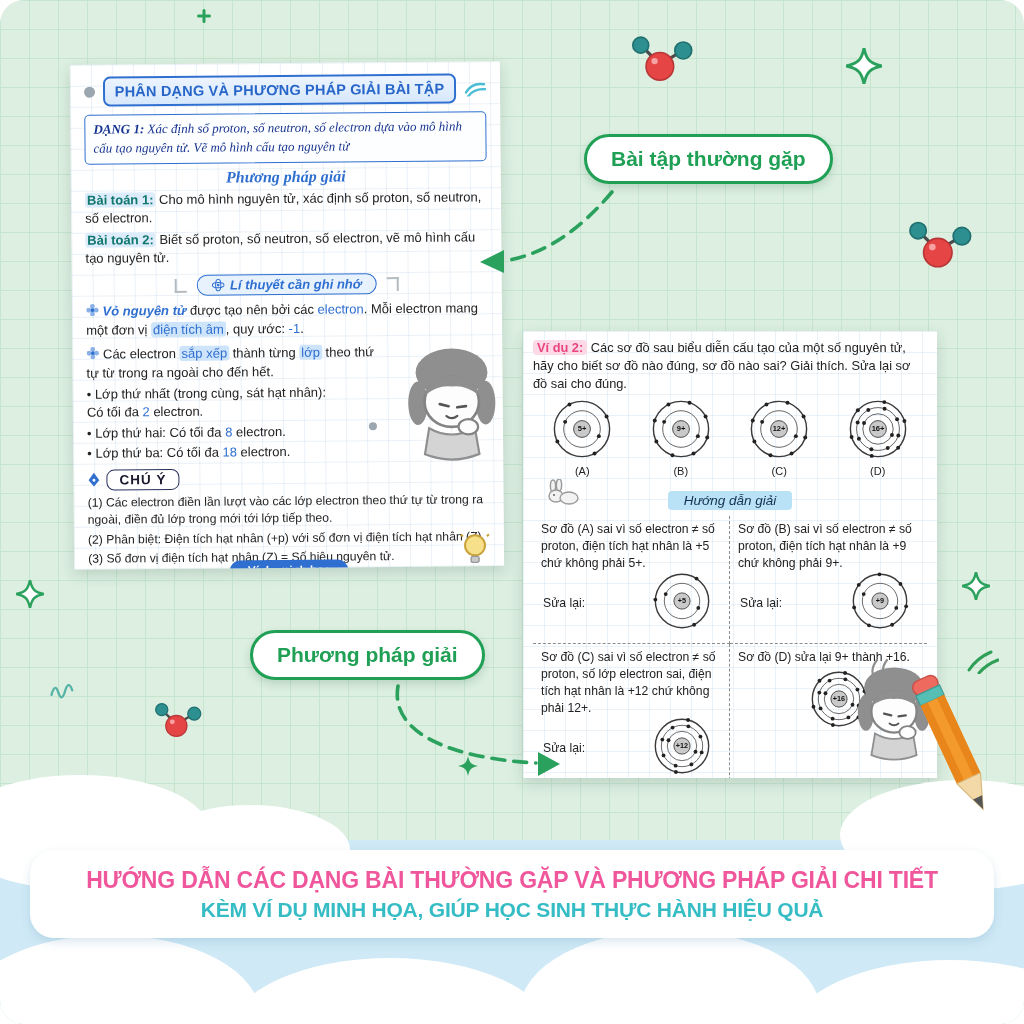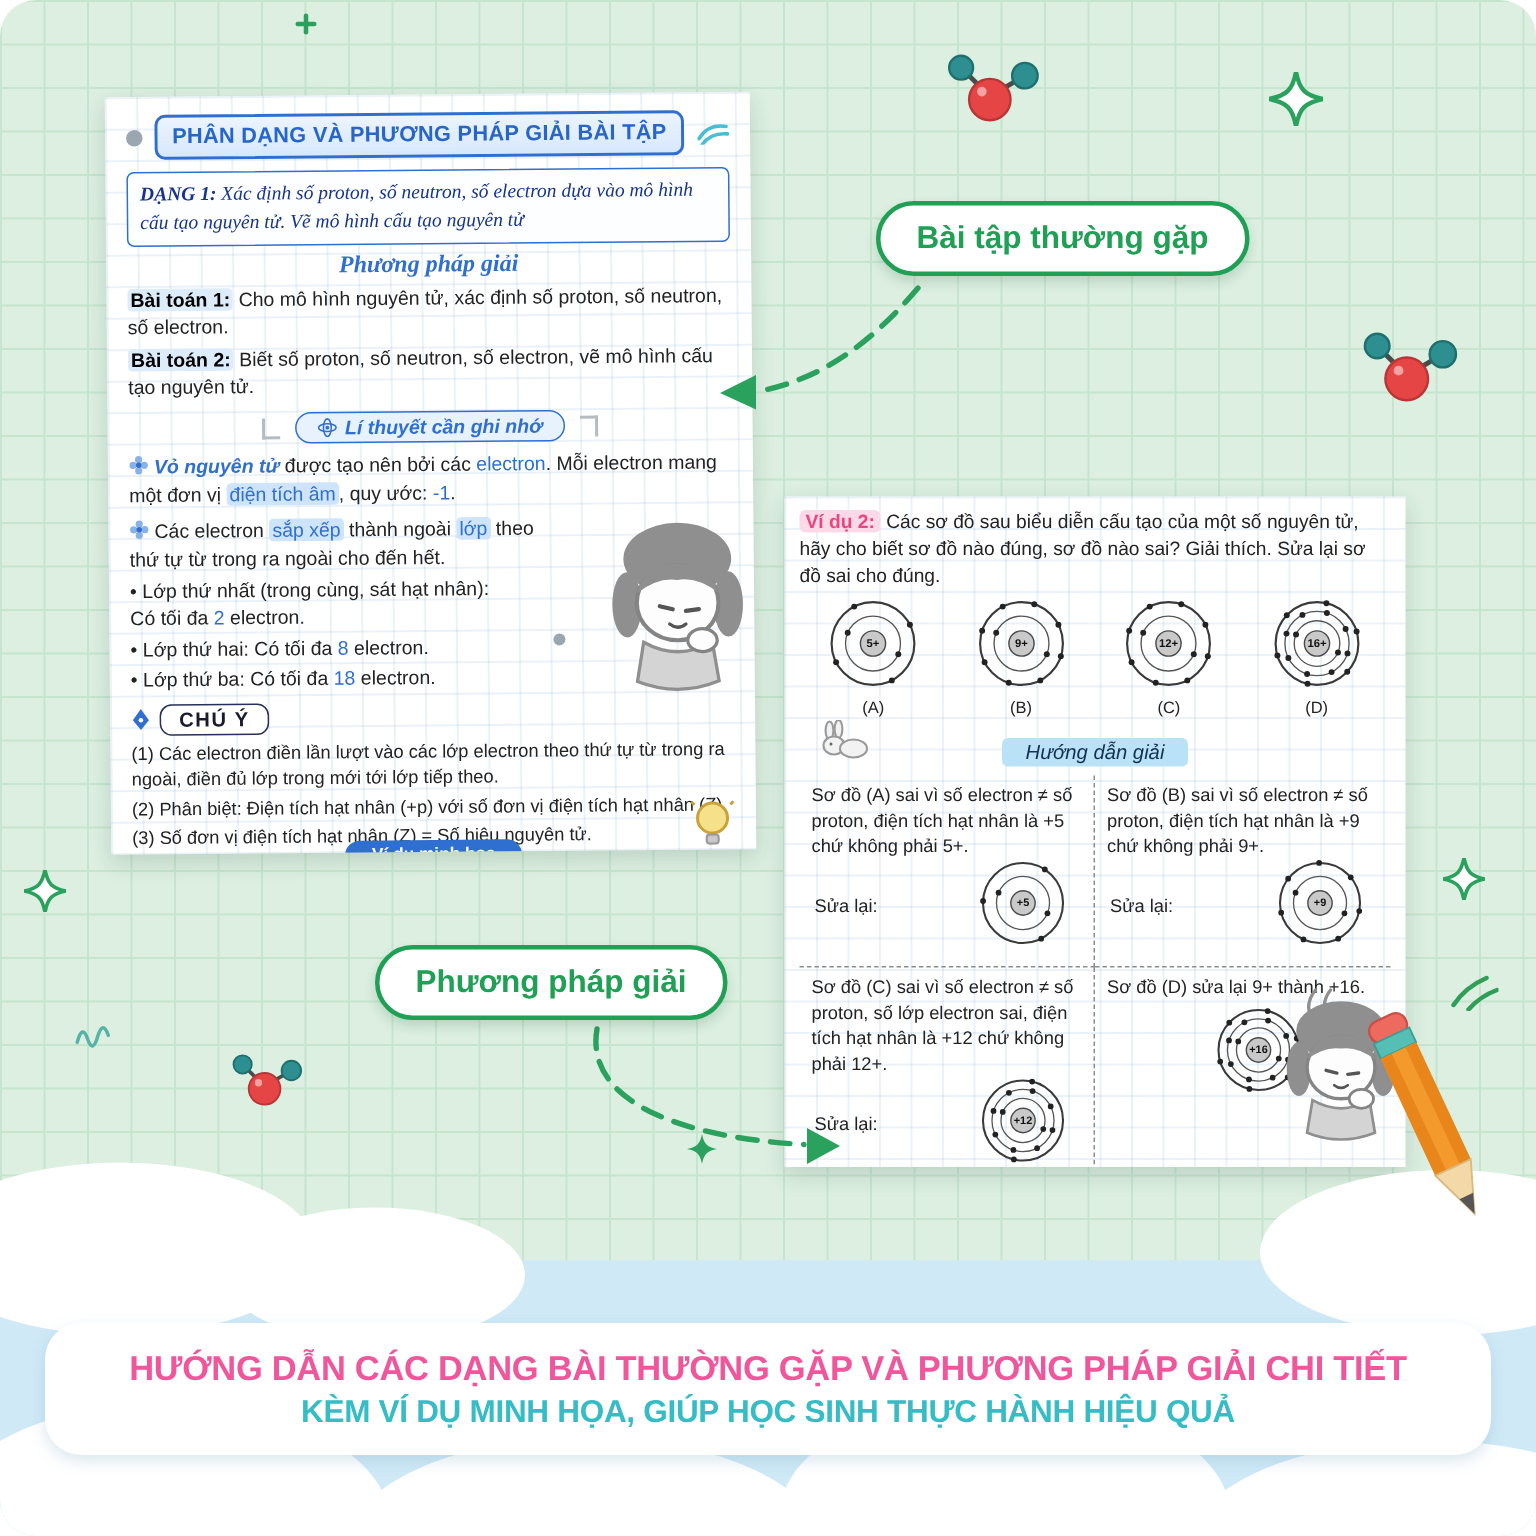--- a/index.html
+++ b/index.html
@@ -20,21 +20,21 @@
   .title-row{display:flex;align-items:center;gap:8px;}
   .gray-dot{width:11px;height:11px;border-radius:50%;background:#9aa7b0;flex:0 0 auto;}
   .title-box{flex:1;border:2px solid #2f6fd0;border-radius:7px;background:linear-gradient(#ecf4fe,#d7e8fc);
     color:#2766c8;font-weight:bold;font-size:14.5px;letter-spacing:.2px;text-align:center;padding:5px 4px;}
   .dang-box{margin-top:8px;border:1.6px solid #2f6fd0;border-radius:5px;padding:5px 8px;
     font-family:"Liberation Serif", serif;font-style:italic;font-size:13px;line-height:1.45;color:#16338f;background:#fdfeff;}
   .dang-box b{font-style:italic;}
   .method-title{margin-top:5px;text-align:center;color:#2f6fd0;font-family:"Liberation Serif",serif;
     font-weight:bold;font-style:italic;font-size:16px;}
   .bt{margin-top:4px;font-size:13px;line-height:1.4;color:#222;}
-  .bt-label{color:#000000;font-weight:bold;background:#dcecfb;padding:0 2px;border-radius:3px;}
+  .bt-label{color:#0f766e;font-weight:bold;background:#dcecfb;padding:0 2px;border-radius:3px;}
   .center-row{margin-top:8px;display:flex;align-items:center;justify-content:center;gap:10px;}
   .bracket-l{width:10px;height:12px;border-left:2px solid #b4bcc2;border-bottom:2px solid #b4bcc2;}
   .bracket-r{width:10px;height:12px;border-right:2px solid #b4bcc2;border-top:2px solid #b4bcc2;}
   .theory-badge{border:1.6px solid #2f6fd0;color:#2f6fd0;background:#e8f2fd;border-radius:14px;
     padding:2px 14px;font-weight:bold;font-style:italic;font-size:13px;display:inline-flex;align-items:center;gap:5px;}
   .para{margin-top:6px;font-size:13px;line-height:1.42;color:#222;}
   .narrow{width:292px;}
   .blue{color:#2f6fd0;}
   .blue-b{color:#2f6fd0;font-weight:bold;font-style:italic;}
   .hl{background:#cde4fb;color:#2f6fd0;padding:0 2px;border-radius:3px;}
@@ -69,21 +69,21 @@
   .fix-row{display:flex;align-items:center;justify-content:space-between;padding:0 10px 0 2px;}
   
   .promo-badge{position:absolute;border:3px solid #1fa055;color:#1fa055;background:#fff;border-radius:999px;
     font-weight:bold;font-size:21px;padding:10px 24px;box-shadow:0 4px 8px rgba(30,90,50,.18);z-index:30;white-space:nowrap;}
   .arrows{position:absolute;left:0;top:0;z-index:25;pointer-events:none;}
   
   .blue-band{position:absolute;left:0;top:840px;width:1024px;height:184px;background:#cfe9f6;z-index:10;}
   .cloud{position:absolute;background:#fff;border-radius:50%;z-index:11;}
   .banner{position:absolute;left:30px;top:850px;width:964px;height:88px;background:#fff;border-radius:24px;
     z-index:13;display:flex;flex-direction:column;align-items:center;justify-content:center;gap:4px;
-    box-shadow:0 4px 10px rgba(110,160,190,.25);margin-top:32px;}
+    box-shadow:0 4px 10px rgba(110,160,190,.25);}
   .banner-l1{color:#f0569c;font-weight:bold;font-size:23px;letter-spacing:-.2px;margin:0;}
   .banner-l2{color:#35bcc4;font-weight:bold;font-size:21px;letter-spacing:-.2px;margin:0;}
   .deco{position:absolute;}
   .pencil{position:absolute;left:898px;top:662px;z-index:16;}
   .hidden-defs{position:absolute;width:0;height:0;}
 </style>
 </head>
 <body>
 
 <svg class="hidden-defs" aria-hidden="true">
@@ -189,21 +189,21 @@
     </div>
 
     <div class="para narrow">
       <svg width="13" height="13" viewBox="0 0 14 14" style="vertical-align:-1px">
           <circle cx="7" cy="3" r="2.6" fill="#8ab0e8"></circle>
           <circle cx="3" cy="7" r="2.6" fill="#8ab0e8"></circle>
           <circle cx="11" cy="7" r="2.6" fill="#8ab0e8"></circle>
           <circle cx="7" cy="11" r="2.6" fill="#8ab0e8"></circle>
           <circle cx="7" cy="7" r="2" fill="#2f6fd0"></circle>
         </svg>
-      <span>Các electron </span><span class="hl">sắp xếp</span><span> thành ngoài </span><span class="hl">lớp</span><span> theo thứ tự từ trong ra ngoài cho đến hết.</span>
+      <span>Các electron </span><span class="hl">sắp xếp</span><span> thành từng </span><span class="hl">lớp</span><span> theo thứ tự từ trong ra ngoài cho đến hết.</span>
     </div>
 
     <div class="bullets">
       <div class="bullet">
         <span>Lớp thứ nhất (trong cùng, sát hạt nhân):</span><br>
         <span>Có tối đa </span><span class="blue">2</span><span> electron.</span>
       </div>
       <div class="bullet">
         <span>Lớp thứ hai: Có tối đa </span><span class="blue">8</span><span> electron.</span>
       </div>

